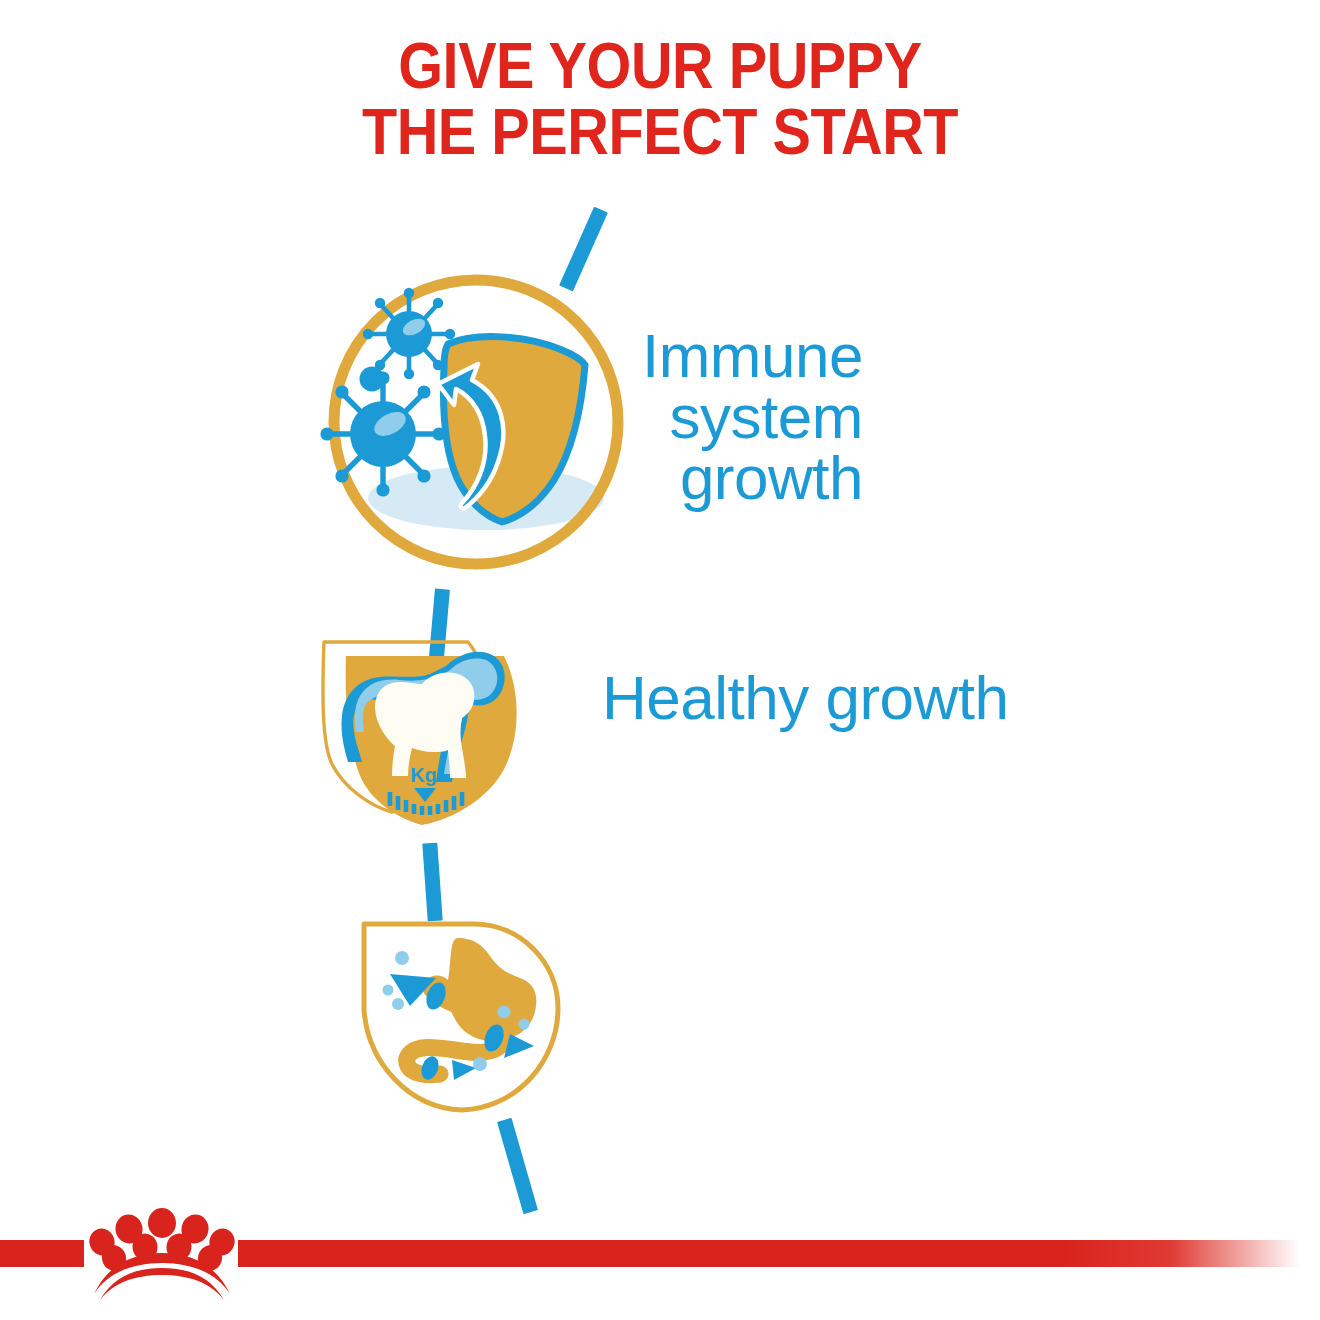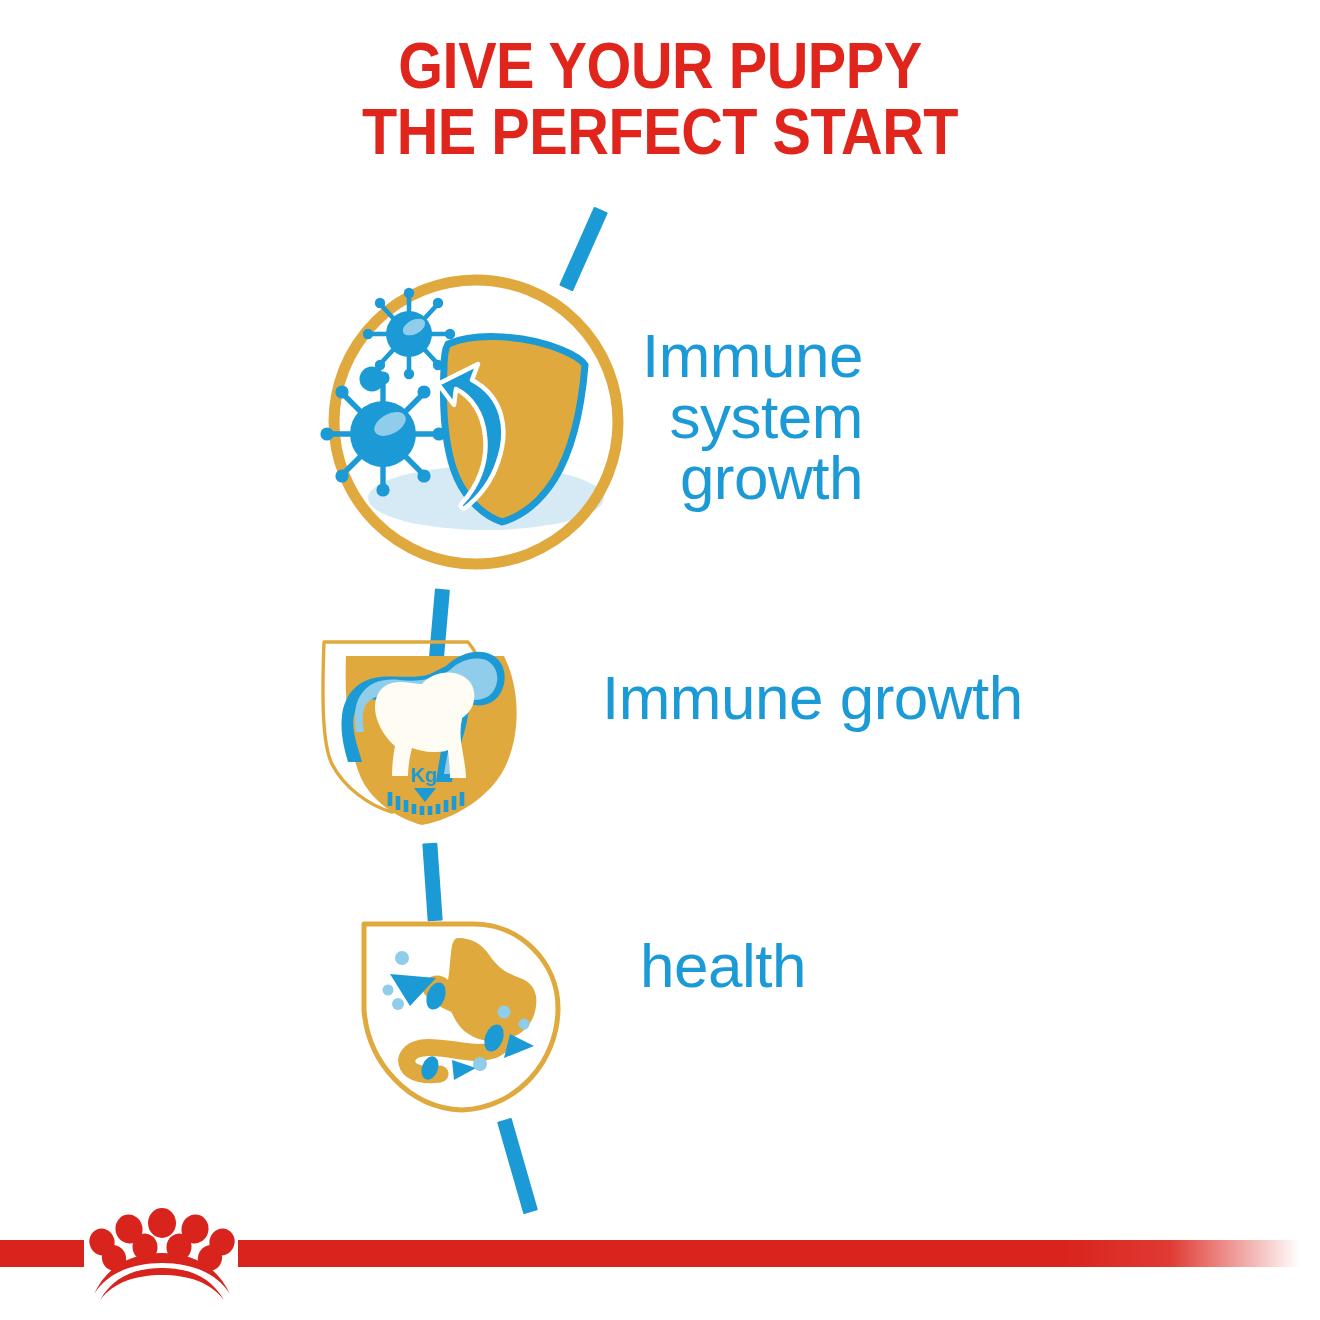--- a/index.html
+++ b/index.html
@@ -225,21 +225,21 @@
           <line x1="112" y1="170" x2="112" y2="179"></line>
           <line x1="120" y1="168" x2="120" y2="178"></line>
           <line x1="128" y1="164" x2="128" y2="176"></line>
           <line x1="136" y1="160" x2="136" y2="174"></line>
           <line x1="144" y1="156" x2="144" y2="170"></line>
         </g>
       </svg>
     </div>
 
     <div class="label" style="left:602px; top:668px;">
-      <span class="lbl-line">Immune growth</span>
+      <span class="lbl-line">Healthy growth</span>
     </div>
   </div>
 
   <div class="row" style="left:0; top:0; width:1320px; height:0;">
 
     <div class="icon-box" style="left:352px; top:912px; width:222px; height:210px;">
       <svg viewBox="0 0 222 210" width="222" height="210" aria-hidden="true">
 
         <path d="M12 12 H122 C168 12 206 50 206 96 C206 148 166 196 110 198
                  C56 196 16 150 12 98 Z" fill="none" stroke="#DFA93D" stroke-width="5" stroke-linejoin="round"></path>
@@ -271,21 +271,20 @@
           <circle cx="36" cy="78" r="5.5"></circle>
           <circle cx="46" cy="92" r="6"></circle>
           <circle cx="152" cy="100" r="6.5"></circle>
           <circle cx="172" cy="112" r="5.5"></circle>
           <circle cx="128" cy="152" r="7"></circle>
         </g>
       </svg>
     </div>
 
     <div class="label" style="left:640px; top:936px;">
-      <span class="lbl-line">health</span>
     </div>
   </div>
 
   <div id="footer-bar"></div>
   <div id="footer-notch"></div>
 
   <div id="crown">
     <svg viewBox="0 0 156 96" width="156" height="96" aria-hidden="true">
       <g fill="#D8241D">
 

